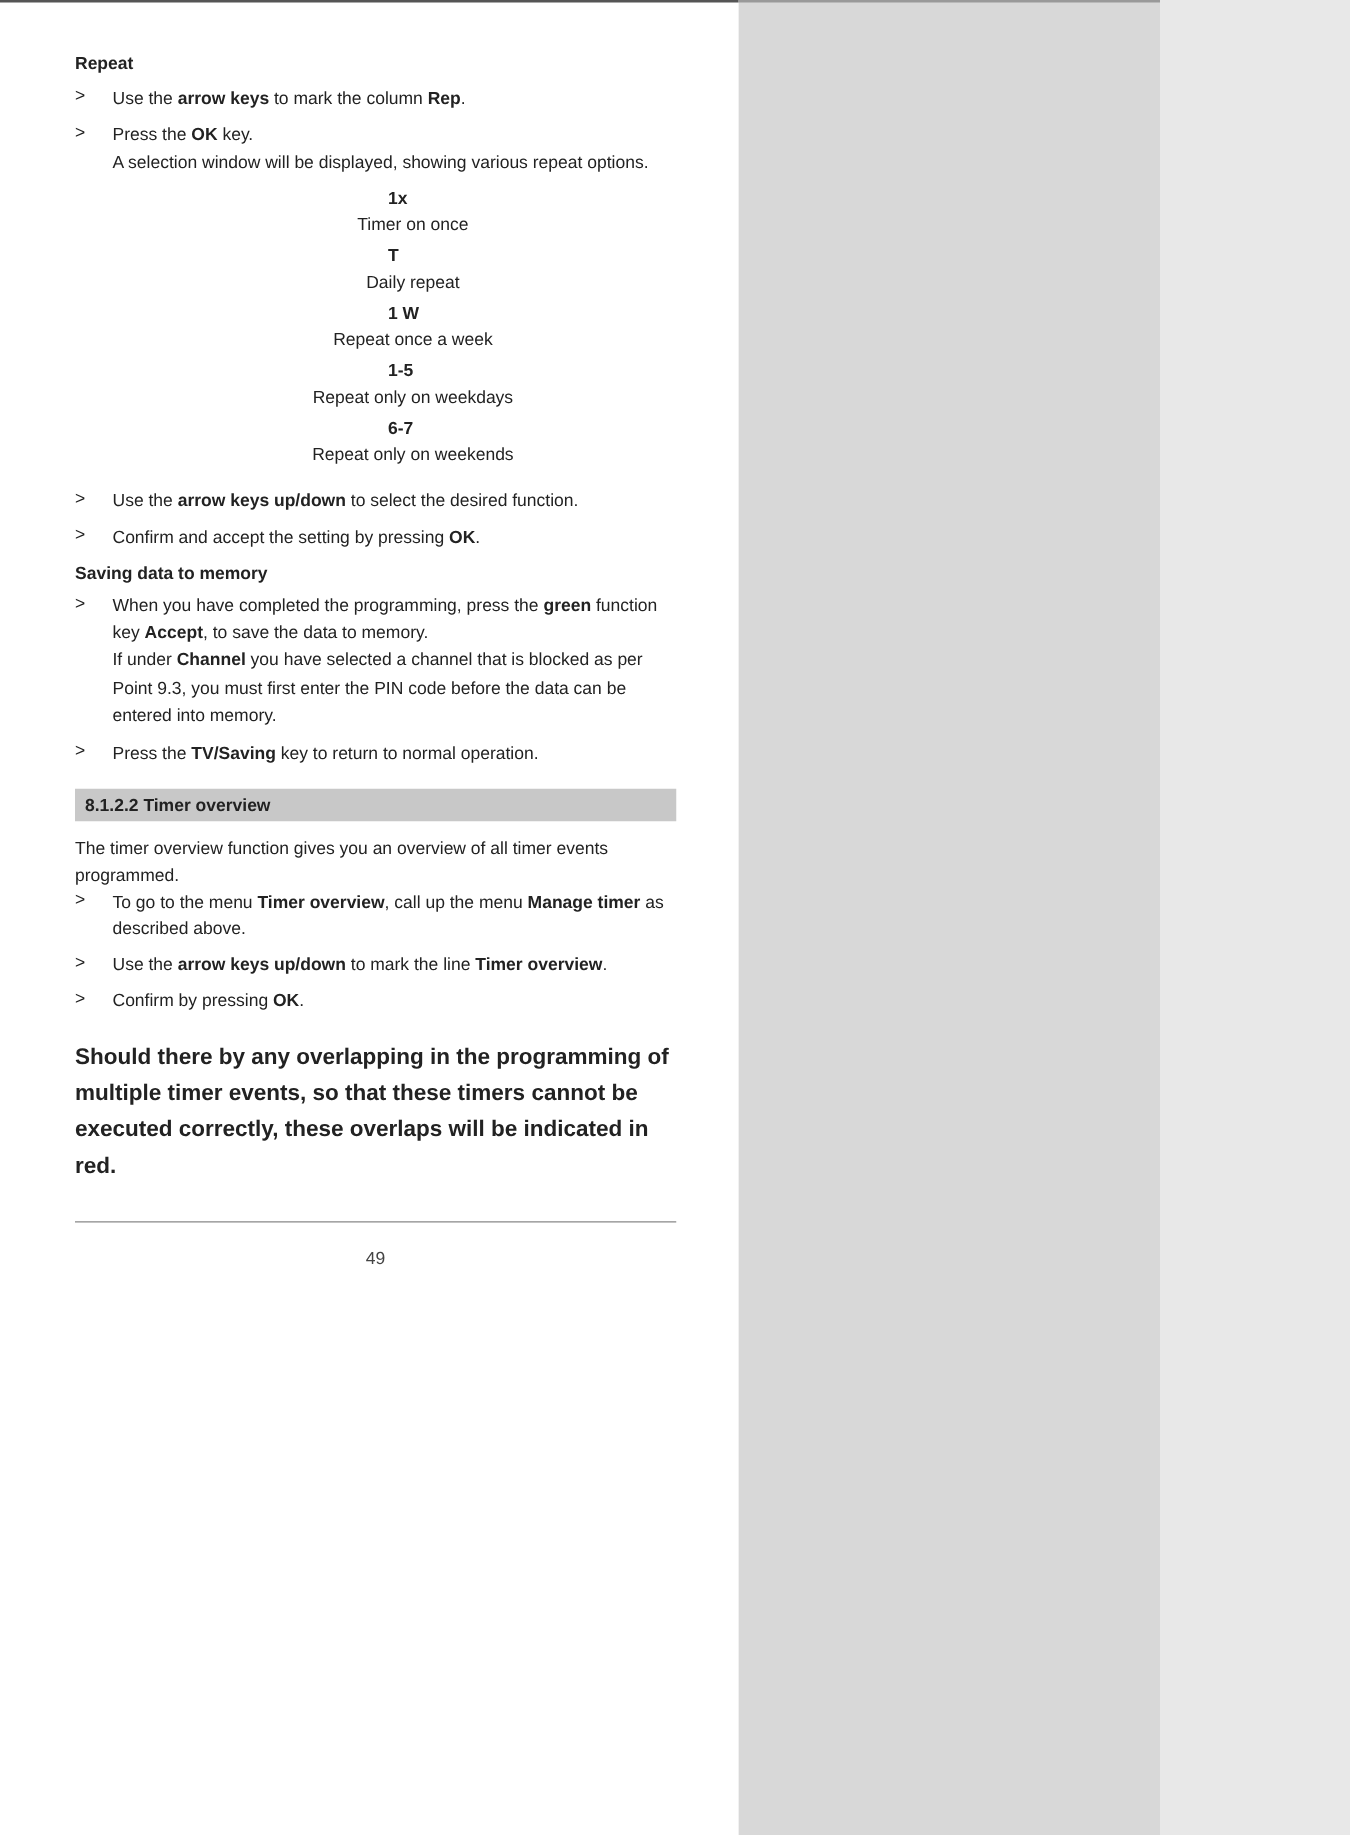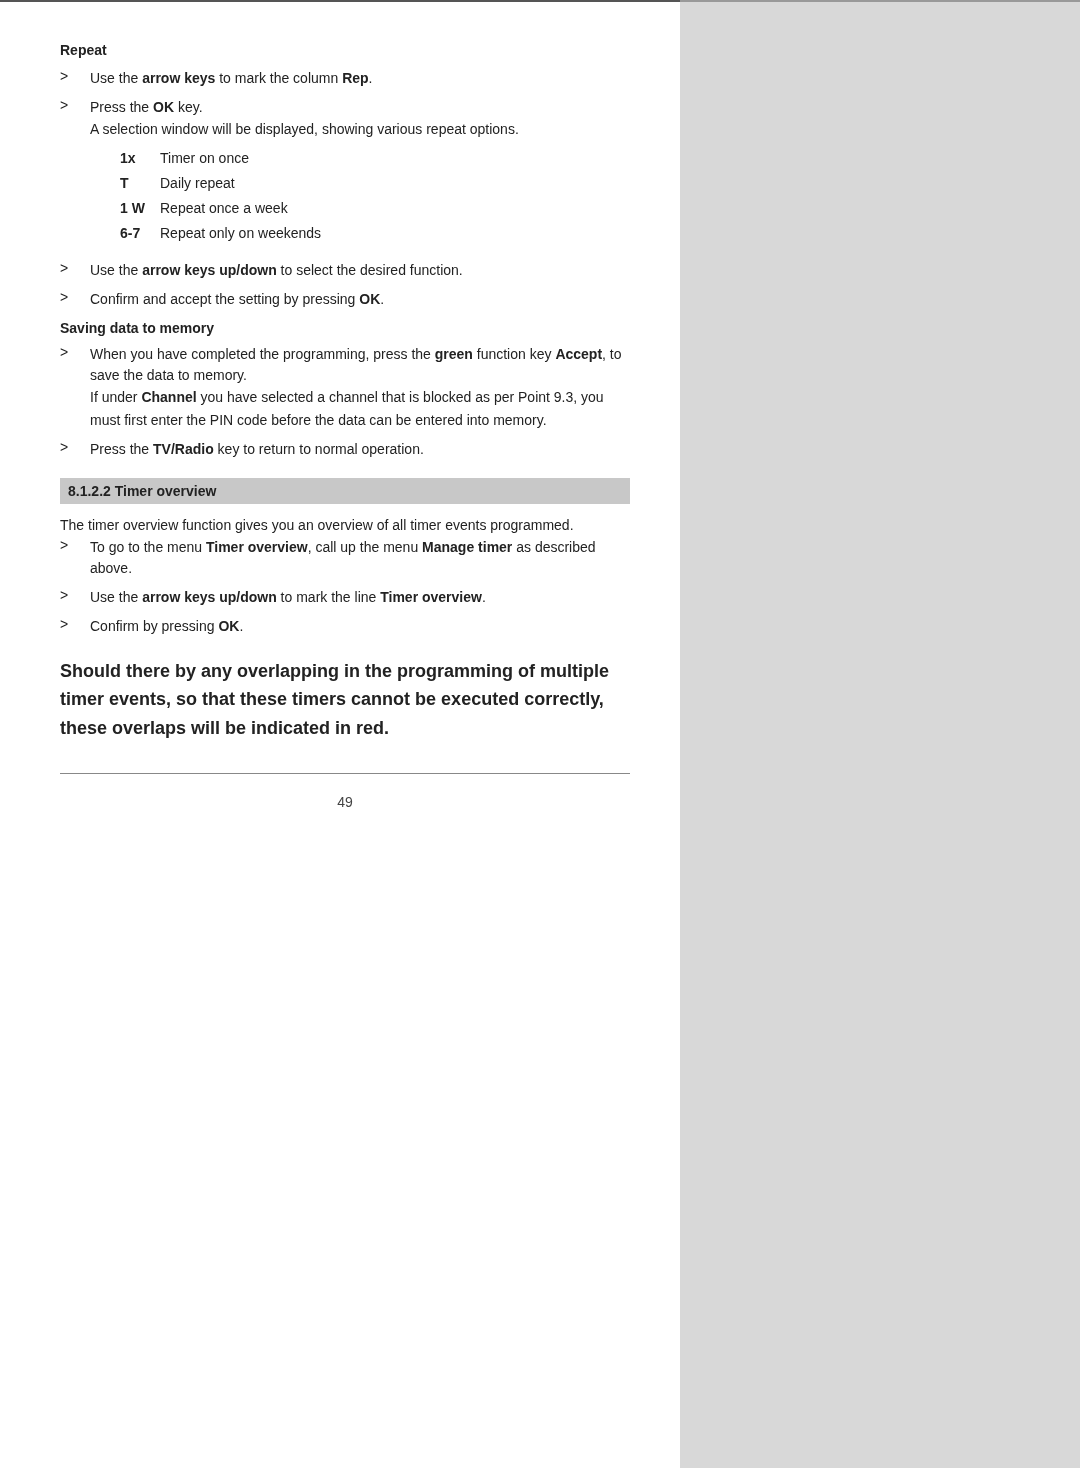--- a/index.html
+++ b/index.html
@@ -12,21 +12,21 @@
       background-color: #e8e8e8;
       font-family: Arial, Helvetica, sans-serif;
       font-size: 14px;
       color: #222;
       width: 1080px;
       min-height: 1468px;
     }
 
     .page-layout {
       display: flex;
-      width: 1080px;
+      width: 928px;
       min-height: 1468px;
       background-color: #e8e8e8;
       border-radius: 30px;
     }
 
     .main-content {
       background-color: #ffffff;
       width: 680px;
       min-height: 1468px;
       padding: 40px 50px 60px 60px;
@@ -71,20 +71,21 @@
     }
 
     .option-table {
       margin: 8px 0 8px 30px;
     }
 
     .option-row {
       display: flex;
       margin-bottom: 4px;
       align-items: center;
+      flex-direction: column;
     }
 
     .option-key {
       font-weight: bold;
       min-width: 40px;
       font-size: 14px;
     }
 
     .option-desc {
       font-size: 14px;
@@ -159,20 +160,24 @@
               </div>
               <div class="option-row">
                 <span class="option-key"><strong>T</strong></span>
                 <span class="option-desc">Daily repeat</span>
               </div>
               <div class="option-row">
                 <span class="option-key"><strong>1 W</strong></span>
                 <span class="option-desc">Repeat once a week</span>
               </div>
               <div class="option-row">
+                <span class="option-key"><strong>1-5</strong></span>
+                <span class="option-desc">Repeat only on weekdays</span>
+              </div>
+              <div class="option-row">
                 <span class="option-key"><strong>6-7</strong></span>
                 <span class="option-desc">Repeat only on weekends</span>
               </div>
             </div>
           </span>
         </li>
 
         <li class="instruction-item">
           <span class="arrow-marker">&gt;</span>
           <span class="instruction-text">
@@ -200,21 +205,21 @@
             When you have completed the programming, press the <strong>green</strong> function key <strong>Accept</strong>, to save the data to memory.<br>
             <span class="indent-block">
               If under <strong>Channel</strong> you have selected a channel that is blocked as per Point 9.3, you must first enter the PIN code before the data can be entered into memory.
             </span>
           </span>
         </li>
 
         <li class="instruction-item">
           <span class="arrow-marker">&gt;</span>
           <span class="instruction-text">
-            Press the <strong>TV/Radio</strong> key to return to normal operation.
+            Press the <strong>TV/Saving</strong> key to return to normal operation.
           </span>
         </li>
       </ul>
     </div>
 
     <div>
       <div class="section-title-bar">8.1.2.2 Timer overview</div>
 
       <p style="line-height: 1.6;">The timer overview function gives you an overview of all timer events programmed.</p>
 

